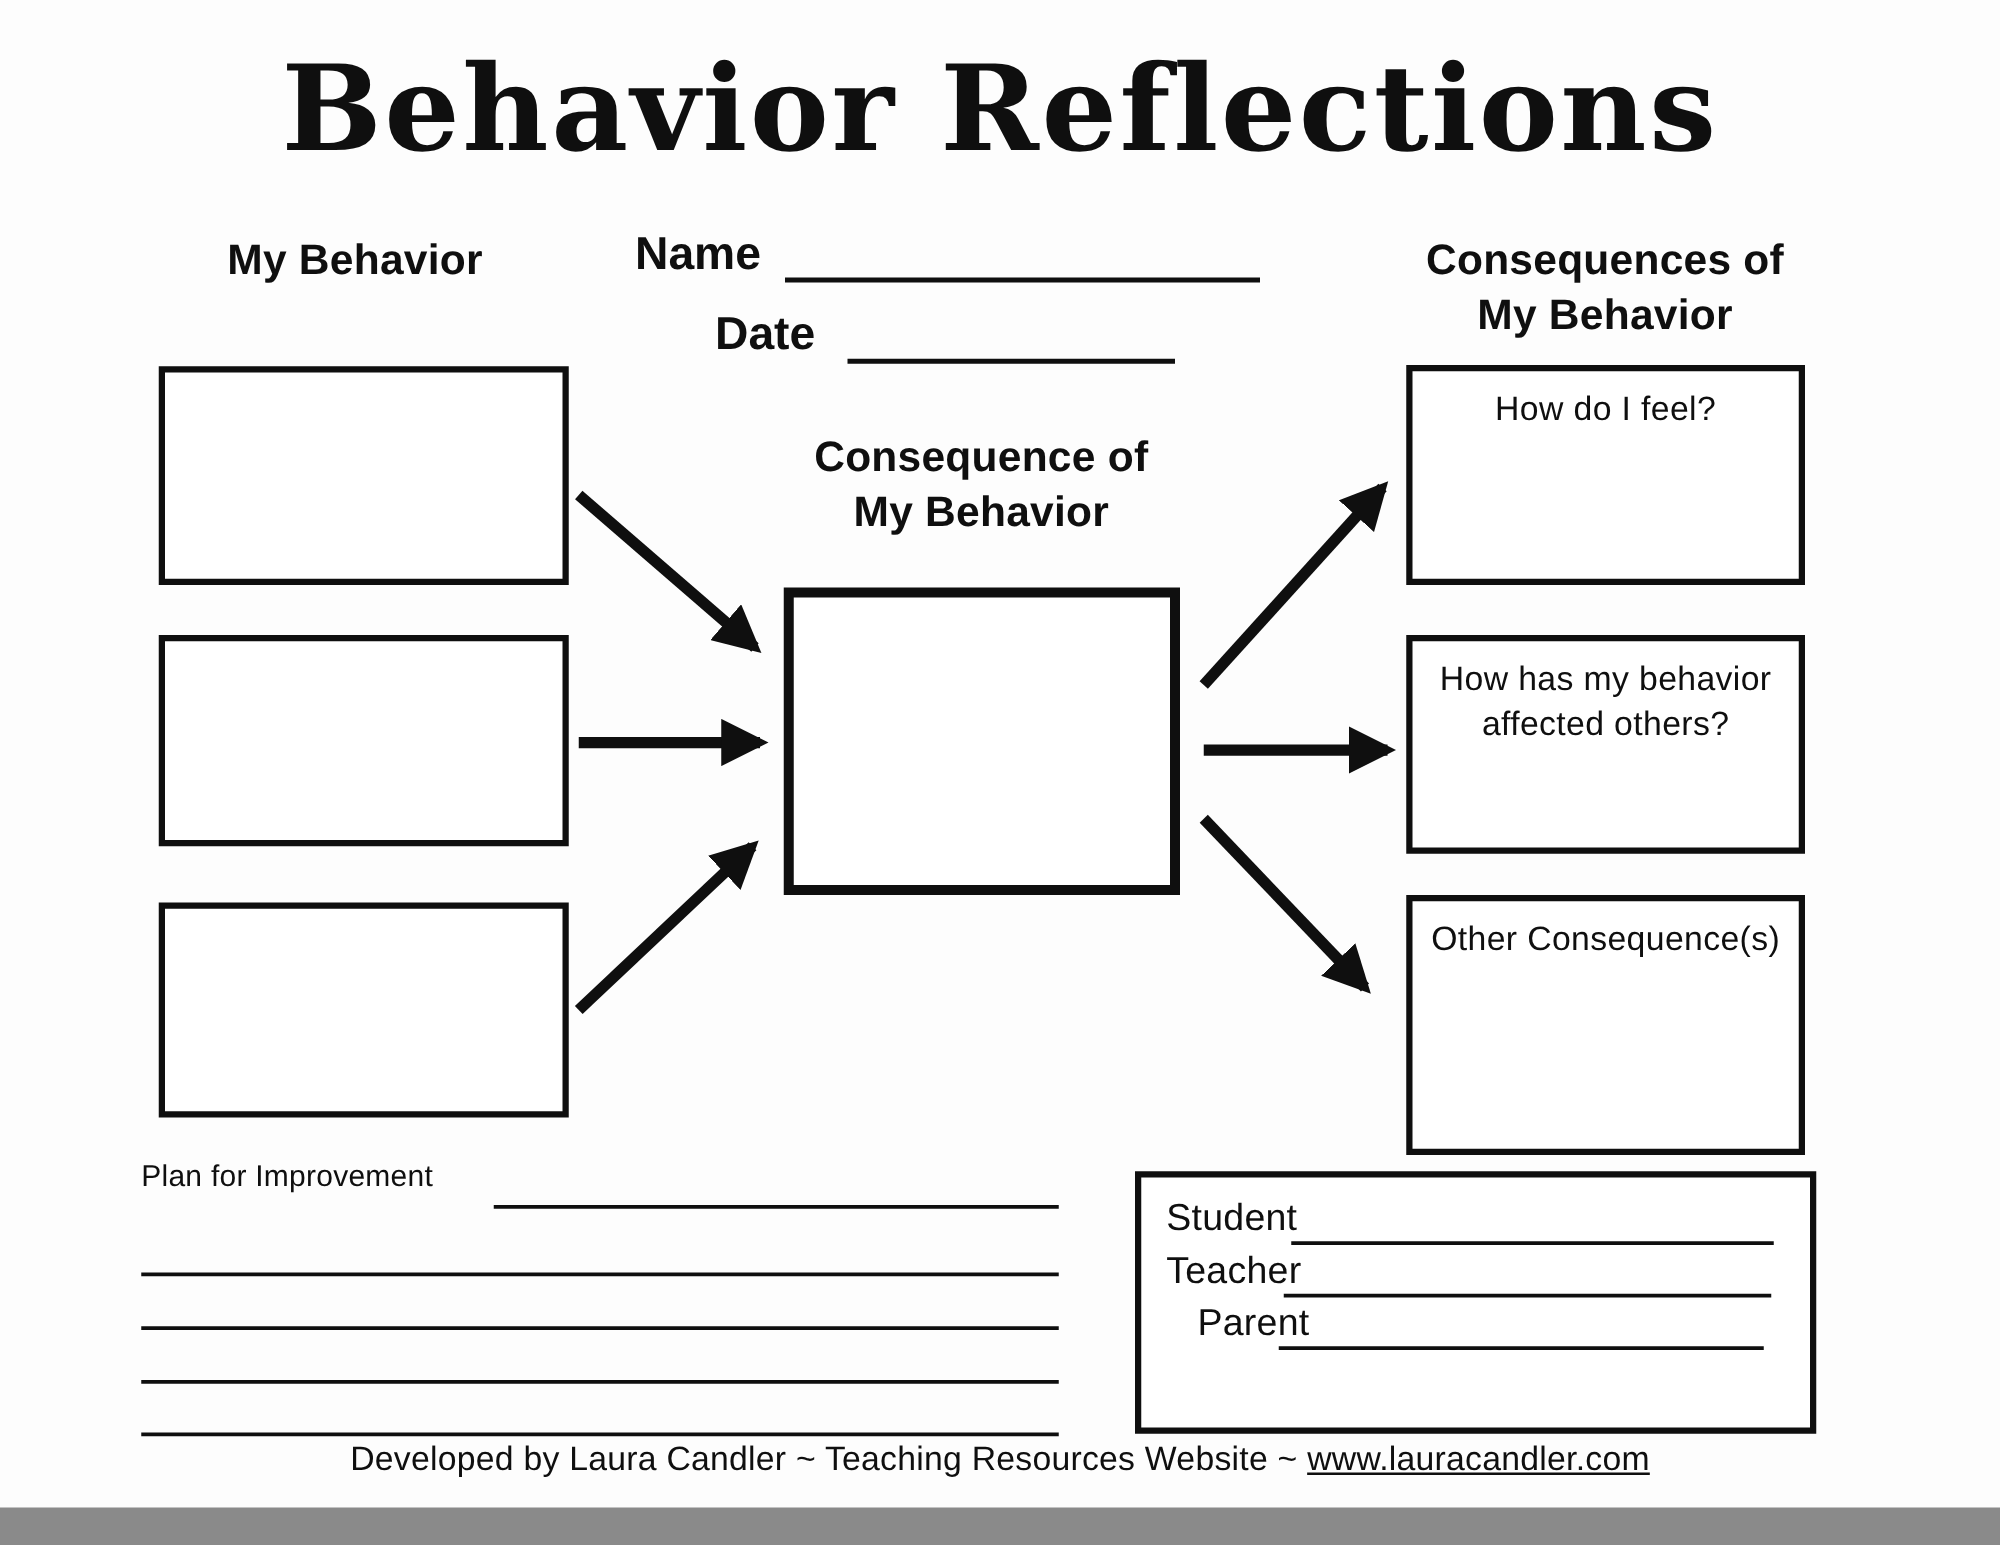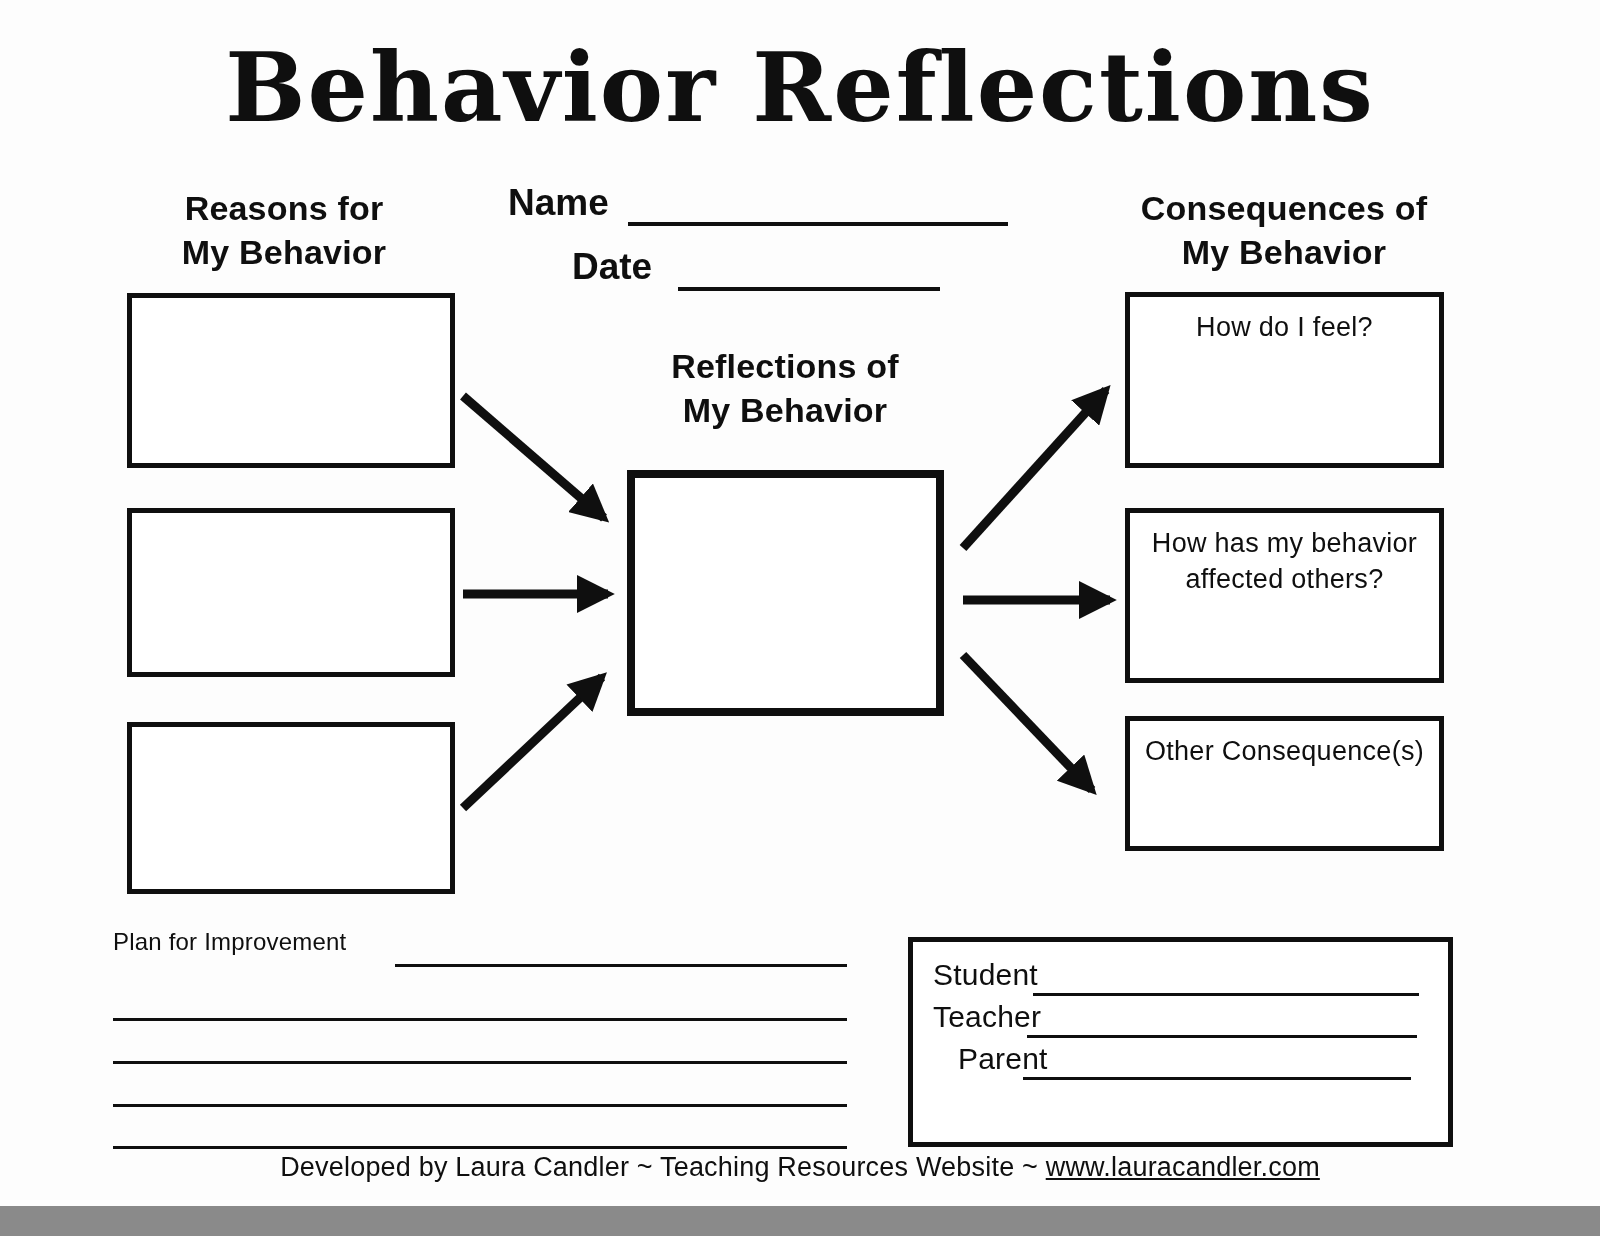--- a/index.html
+++ b/index.html
@@ -34,21 +34,21 @@
   .reason-box   { left:127px; width:328px; }
   .reason-box-1 { top:293px; height:175px; }
   .reason-box-2 { top:508px; height:169px; }
   .reason-box-3 { top:722px; height:172px; }
 
   .description-box { left:627px; top:470px; width:317px; height:246px; border-width:8px; }
 
   .conseq-box { left:1125px; width:319px; padding:12px 14px 16px 14px; text-align:center; }
   .conseq-box-1 { top:292px; height:176px; }
   .conseq-box-2 { top:508px; height:175px; }
-  .conseq-box-3 { top:716px; height:135px; }
+  .conseq-box-3 { top:716px; height:208px; }
   .conseq-label { font-size:27px; line-height:1.35; letter-spacing:0.3px; }
 
   .arrows { position:absolute; left:0; top:0; width:1600px; height:1236px; pointer-events:none; }
   .arrows line { stroke:var(--ink); stroke-width:9; }
 
   .plan-label { position:absolute; left:113px; top:928px; font-size:24px; letter-spacing:0.2px; }
   .plan-line-0 { left:395px; top:964px; width:452px; height:3px; }
   .plan-line-1 { left:113px; top:1018px; width:734px; height:3px; }
   .plan-line-2 { left:113px; top:1061px; width:734px; height:3px; }
   .plan-line-3 { left:113px; top:1104px; width:734px; height:3px; }
@@ -70,41 +70,40 @@
   .bottom-bar { position:absolute; left:0; top:1206px; width:100%; height:30px; background:var(--bar); }
 </style>
 </head>
 <body>
 
 <div class="page">
 
   <h1 class="title">Behavior Reflections</h1>
 
   <div class="col-heading reasons-heading">
-    <div>Reasons for</div>
     <div>My Behavior</div>
   </div>
 
   <span class="field-label name-label">Name</span>
   <div class="rule name-line"></div>
 
   <span class="field-label date-label">Date</span>
   <div class="rule date-line"></div>
 
   <div class="col-heading consequences-heading">
     <div>Consequences of</div>
     <div>My Behavior</div>
   </div>
 
   <div class="wbox reason-box reason-box-1"></div>
   <div class="wbox reason-box reason-box-2"></div>
   <div class="wbox reason-box reason-box-3"></div>
 
   <div class="col-heading desc-heading">
-    <div>Reflections of</div>
+    <div>Consequence of</div>
     <div>My Behavior</div>
   </div>
 
   <div class="wbox description-box"></div>
 
   <div class="wbox conseq-box conseq-box-1">
     <div class="conseq-label">How do I feel?</div>
   </div>
   <div class="wbox conseq-box conseq-box-2">
     <div class="conseq-label">How has my behavior affected others?</div>

